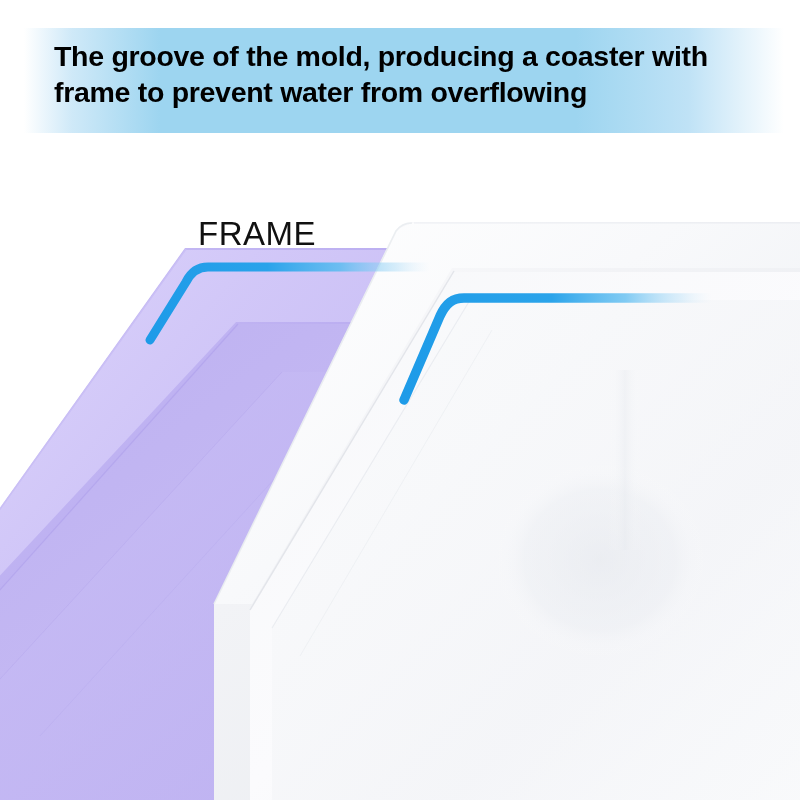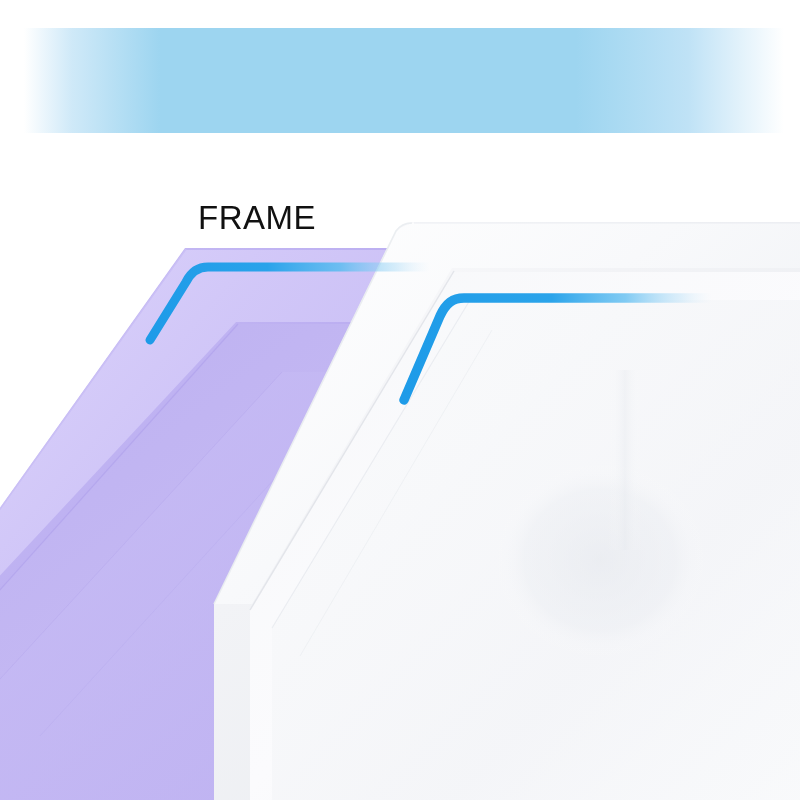--- a/index.html
+++ b/index.html
@@ -68,21 +68,21 @@
   .callout-label {
     position: absolute;
     font-family: "Liberation Sans", sans-serif;
     font-weight: normal;
     color: #111111;
     z-index: 20;
     white-space: nowrap;
   }
   #label-frame {
     left: 198px;
-    top: 199px;
+    top: 215px;
     font-size: 33px;
     letter-spacing: 0.5px;
   }
   #label-groove {
     left: 458px;
     top: 325px;
     font-size: 35px;
     letter-spacing: 0.5px;
   }
 </style>
@@ -275,14 +275,16 @@
                L 440 316
                C 446 303 453 298 464 298
                L 712 298" fill="none" stroke="url(#blueFadeGroove)" stroke-width="9.5" stroke-linecap="round" stroke-linejoin="round"></path>
     </svg>
   </div>
 
   <div class="callout-label" id="label-frame">FRAME</div>
 
 
   <div id="header-banner"></div>
+  <div id="header-text">The groove of the mold, producing a coaster with
+frame to prevent water from overflowing</div>
 
 </div>
 
 </body></html>

